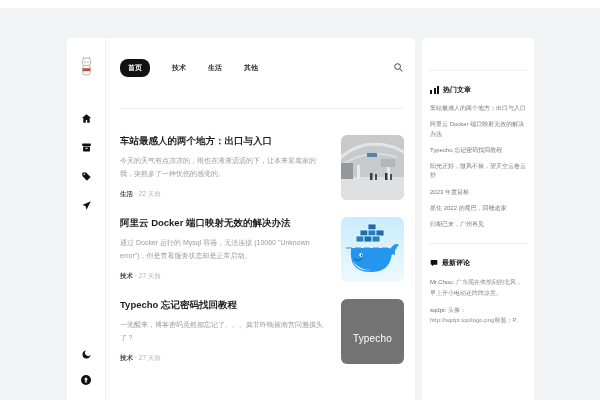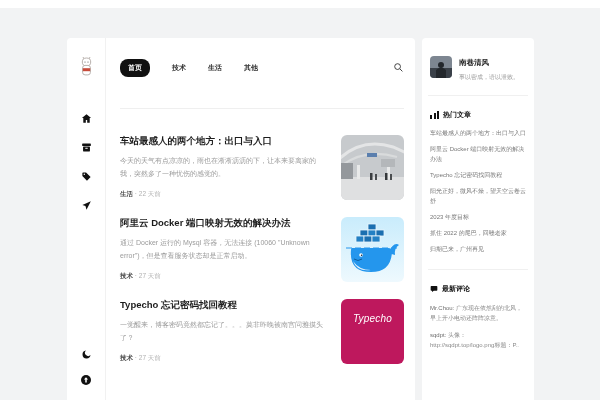--- a/index.html
+++ b/index.html
@@ -40,21 +40,21 @@
   .article:nth-of-type(2) { margin-top:24px; }
   .article:nth-of-type(3) { margin-top:26px; }
   .art-text { flex:1; padding-right:12px; }
   .art-title { font-size:9.5px; font-weight:bold; color:#1c1c1c; line-height:1.3; cursor:pointer; }
   .art-excerpt { margin-top:8px; font-size:7px; color:#9b9b9b; line-height:1.75; }
   .art-meta { margin-top:10px; font-size:6.5px; color:#b0b0b0; }
   .art-meta .cat { color:#4a4a4a; font-weight:bold; cursor:pointer; }
   .thumb { width:63px; height:65px; border-radius:6px; flex:none; overflow:hidden; cursor:pointer; }
   .thumb svg { display:block; }
   .thumb-typecho {
-    background:#be185d; display:flex; align-items:flex-start; justify-content:center;font-style:italic;
+    background:#737373; display:flex; align-items:center; justify-content:center;
   }
   .thumb-typecho span { color:#fff; font-size:10px; margin-top:14px; letter-spacing:0.2px; }
 
   
   .card-side {
     position:absolute; left:422px; top:38px; width:112px; height:362px;
     background:#fff; border-radius:4px 4px 0 0; padding:18px 8px 0 8px;
   }
   .profile { display:flex; gap:7px; }
   .avatar { width:22px; height:22px; border-radius:4px; overflow:hidden; flex:none; cursor:pointer; }
@@ -230,34 +230,20 @@
       <div class="thumb thumb-typecho">
         <span>Typecho</span>
       </div>
     </div>
 
   </div>
 </div>
 
 <div class="card-side">
 
-  <div class="profile">
-    <div class="avatar">
-      <svg width="22" height="22" viewBox="0 0 22 22">
-        <rect width="22" height="22" fill="#7d8691"></rect>
-        <rect y="12" width="22" height="10" fill="#3a4048"></rect>
-        <circle cx="11" cy="9" r="3" fill="#23272c"></circle>
-        <path d="M6 14 q5 -5 10 0 l0 8 -10 0z" fill="#23272c"></path>
-      </svg>
-    </div>
-    <div>
-      <div class="p-name">南巷清风</div>
-      <div class="p-bio">事以密成，语以泄败。</div>
-    </div>
-  </div>
 
   <div class="side-div"></div>
 
   <div class="sec-head">
     <span class="bar-icon">
         <i></i>
         <i></i>
         <i></i>
       </span>
     <span class="sec-title">热门文章</span>

